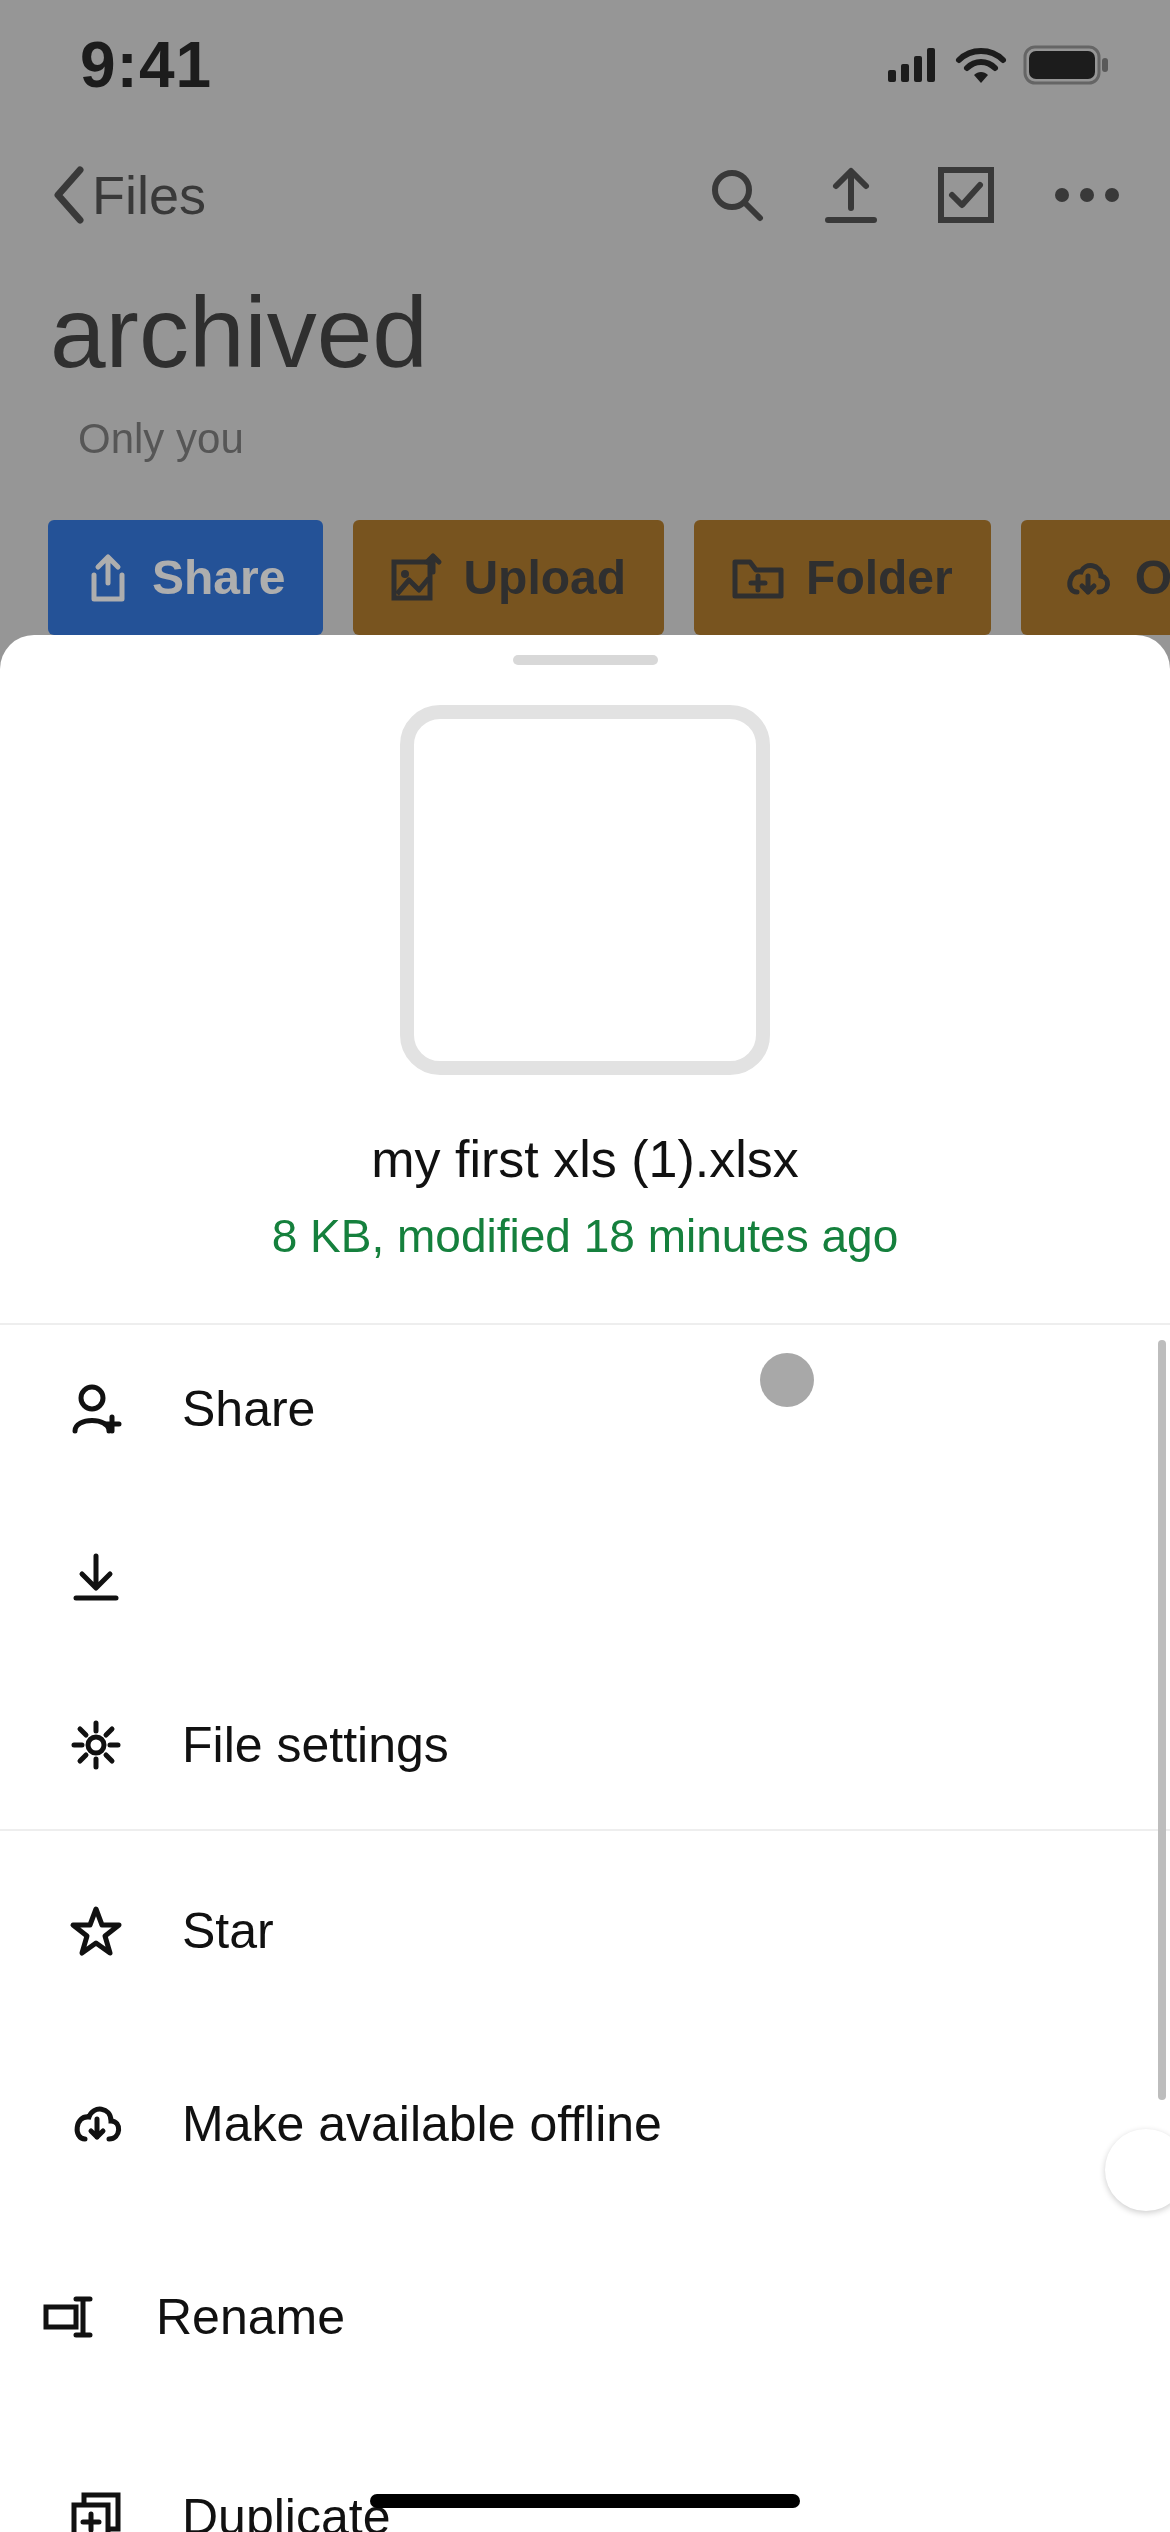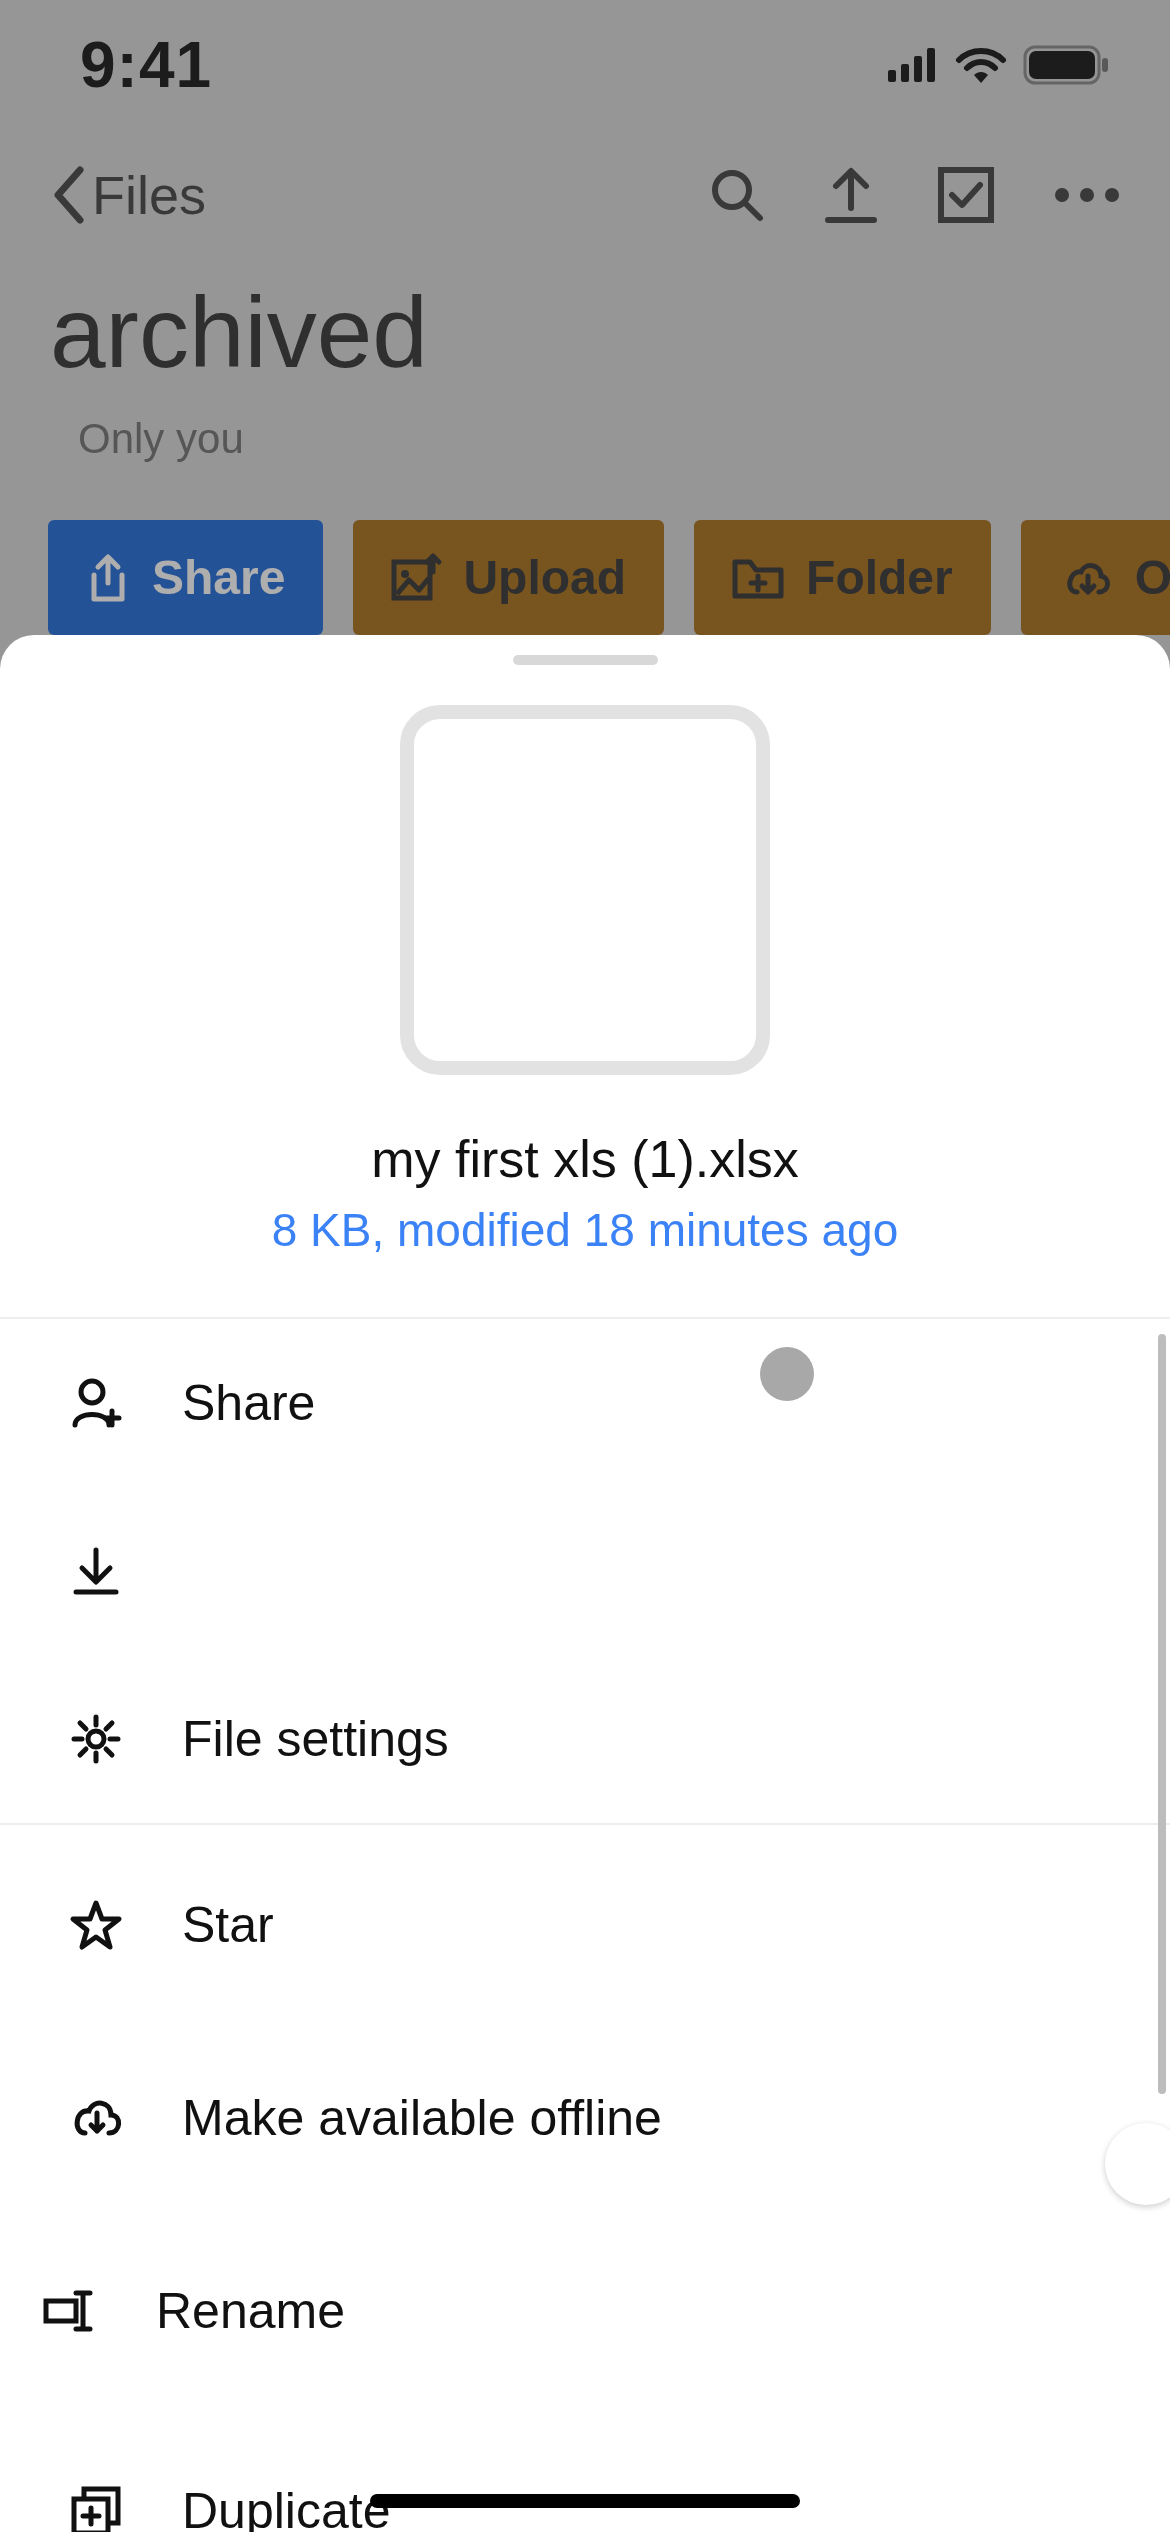--- a/index.html
+++ b/index.html
@@ -62,21 +62,21 @@
     }
 
     .preview-box {
       margin: 40px auto 0; width: 370px; height: 370px;
       border: 14px solid #e2e2e2; border-radius: 40px;
     }
     .file-name {
       text-align: center; font-size: 52px; font-weight: 500; color: #111; margin-top: 54px;
     }
     .file-meta {
-      text-align: center; font-size: 46px; color: #3b82f6; margin-top: 14px;
+      text-align: center; font-size: 46px; color: #15803d; margin-top: 20px;
     }
 
     .divider {
       height: 2px; background: #eee; margin-top: 60px;
     }
 
     .actions {
       position: relative; flex: 1; overflow: hidden;
     }
     .action-row {

